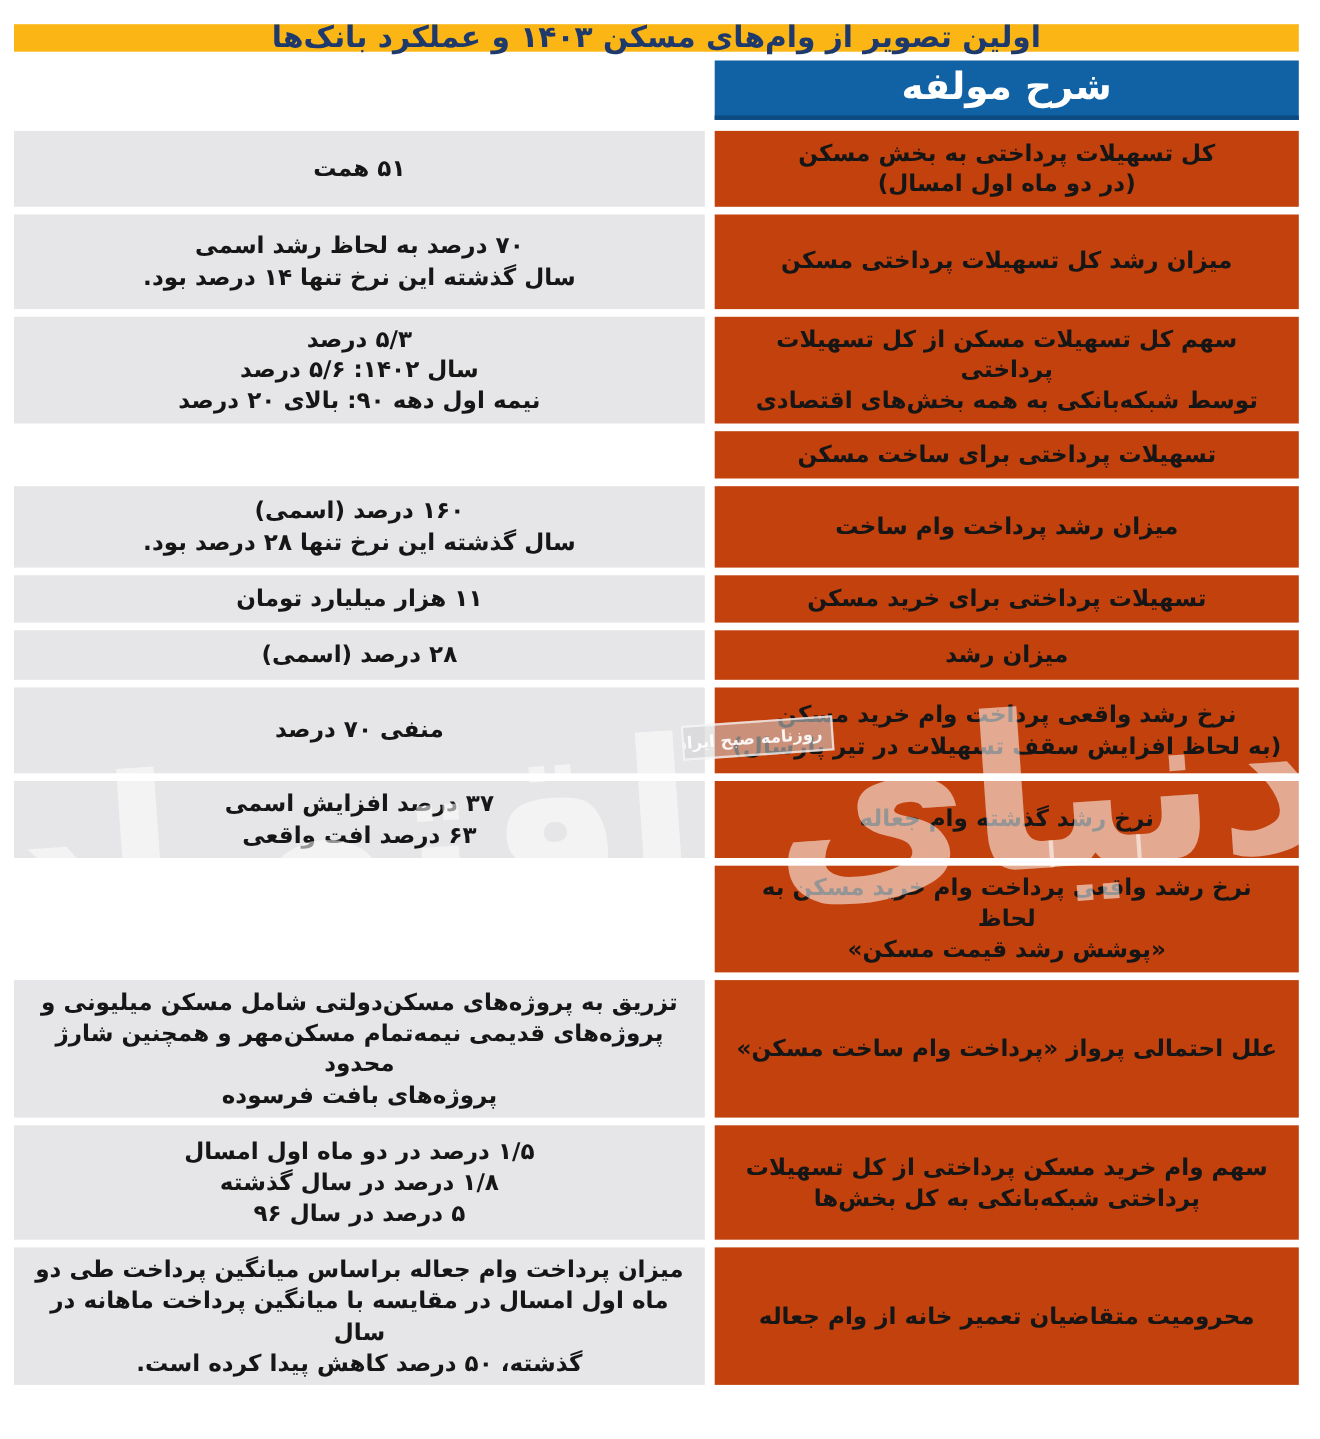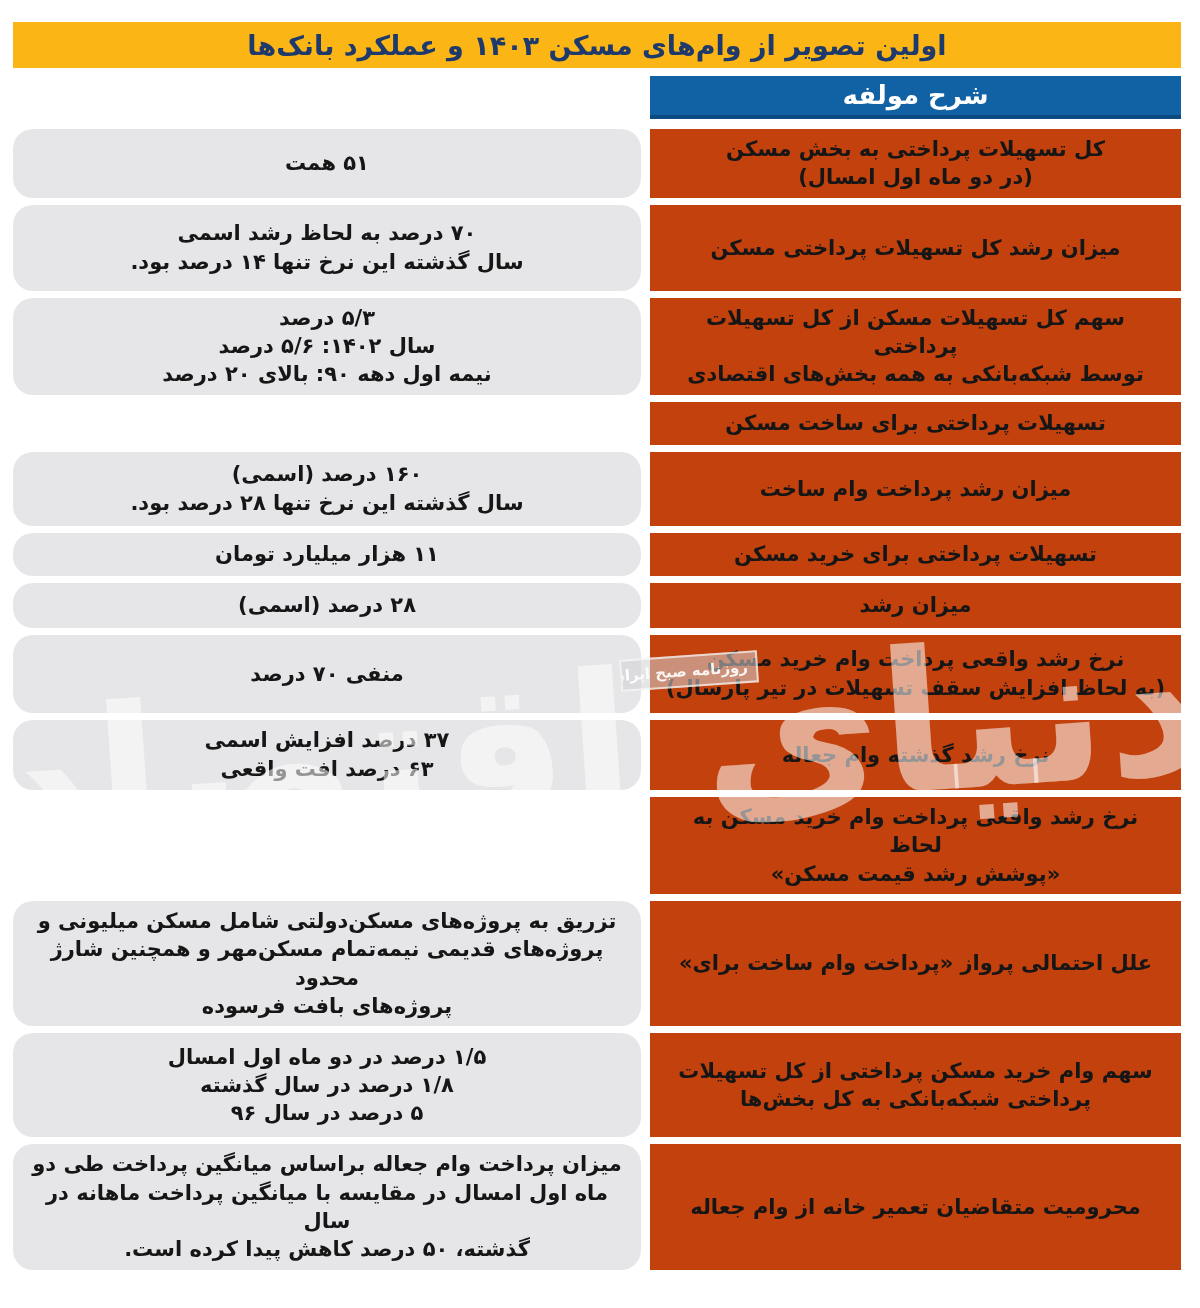--- a/index.html
+++ b/index.html
@@ -17,21 +17,21 @@
     color: #161616;
   }
   .page {
     position: relative;
     box-sizing: border-box;
     padding: 22px 19px 0 13px; 
     width: 1200px;
   }
   
   .title-bar {
-    height: 46px;
+    height: 25px;
     background: #FBB515;
     display: flex;
     align-items: center;
     justify-content: center;
     font-size: 27px;
     font-weight: bold;
     color: #1E3A6C;
     margin-bottom: 8px;
   }
   
@@ -52,26 +52,26 @@
     font-weight: bold;
     font-size: 21px;
     line-height: 1.35;
     padding: 6px 16px;
     min-height: var(--h, auto);
   }
   .hcell {
     background: #1161A5;
     border-bottom: 4px solid #0B4B82;
     color: #ffffff;
-    font-size: 26px;
+    font-size: 34px;
     min-height: 36px;
     padding: 2px 16px;
   }
   .comp { background: #c2410c; }
-  .desc { background: #E6E5E7; border-radius: 20px; }
+  .desc { background: #E6E5E7; }
   
   .r1  { --h: 68px;  }
   .r2  { --h: 86px;  }
   .r3  { --h: 96px;  }
   .r4  { --h: 43px;  }
   .r5  { --h: 74px;  }
   .r6  { --h: 43px;  }
   .r7  { --h: 45px;  }
   .r8  { --h: 100px; }
   .r9  { --h: 78px;  }
@@ -181,21 +181,21 @@
     <div class="cell desc">۳۷ درصد افزایش اسمی
 ۶۳ درصد افت واقعی</div>
   </div>
 
   <div class="row r11">
     <div class="cell comp">نرخ رشد واقعی پرداخت وام خرید مسکن به لحاظ
 «پوشش رشد قیمت مسکن»</div>
   </div>
 
   <div class="row r12">
-    <div class="cell comp">علل احتمالی پرواز «پرداخت وام ساخت برای»</div>
+    <div class="cell comp">علل احتمالی پرواز «پرداخت وام ساخت مسکن»</div>
     <div class="cell desc">تزریق به پروژه‌های مسکن‌دولتی شامل مسکن میلیونی و
 پروژه‌های قدیمی نیمه‌تمام مسکن‌مهر و همچنین شارژ محدود
 پروژه‌های بافت فرسوده</div>
   </div>
 
   <div class="row r13">
     <div class="cell comp">سهم وام خرید مسکن پرداختی از کل تسهیلات
 پرداختی شبکه‌بانکی به کل بخش‌ها</div>
     <div class="cell desc">۱/۵ درصد در دو ماه اول امسال
 ۱/۸ درصد در سال گذشته

